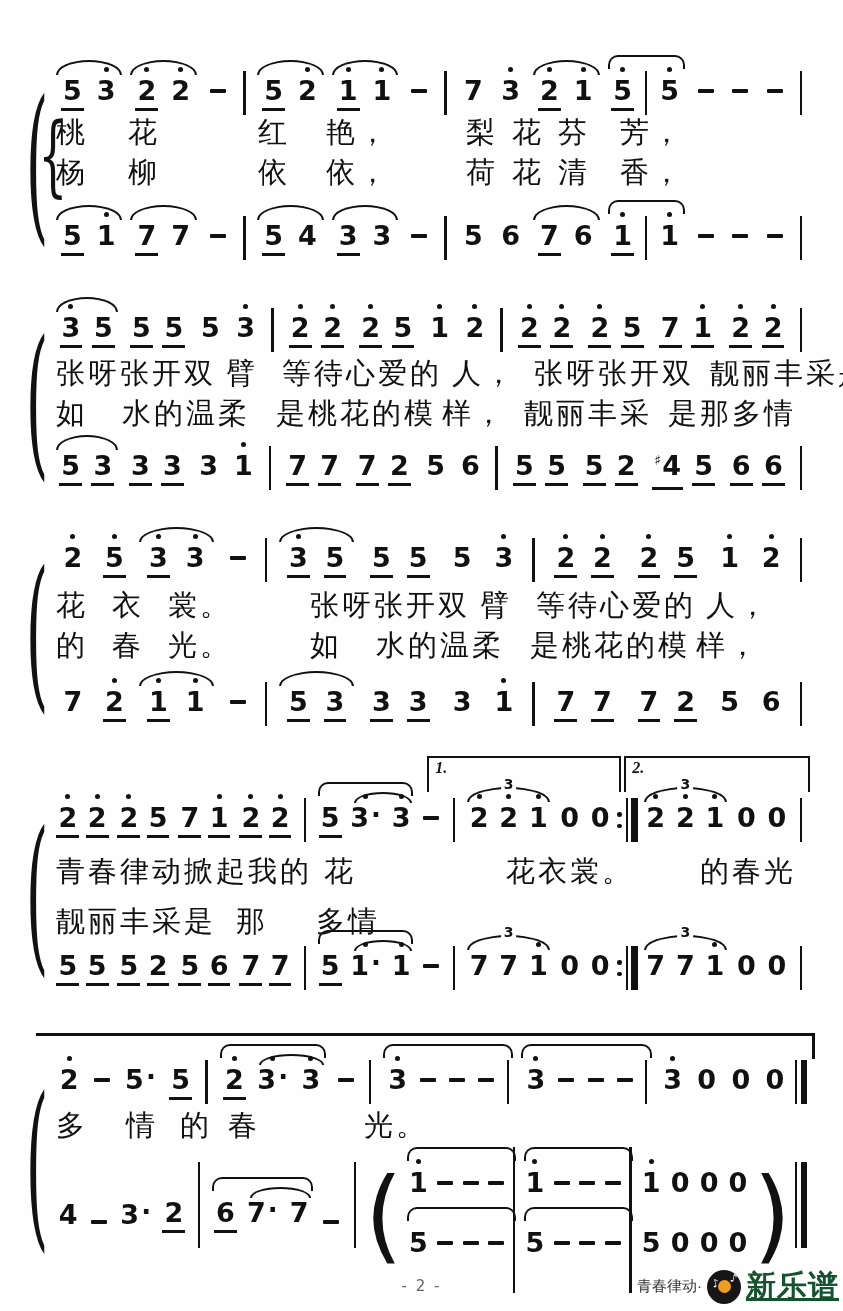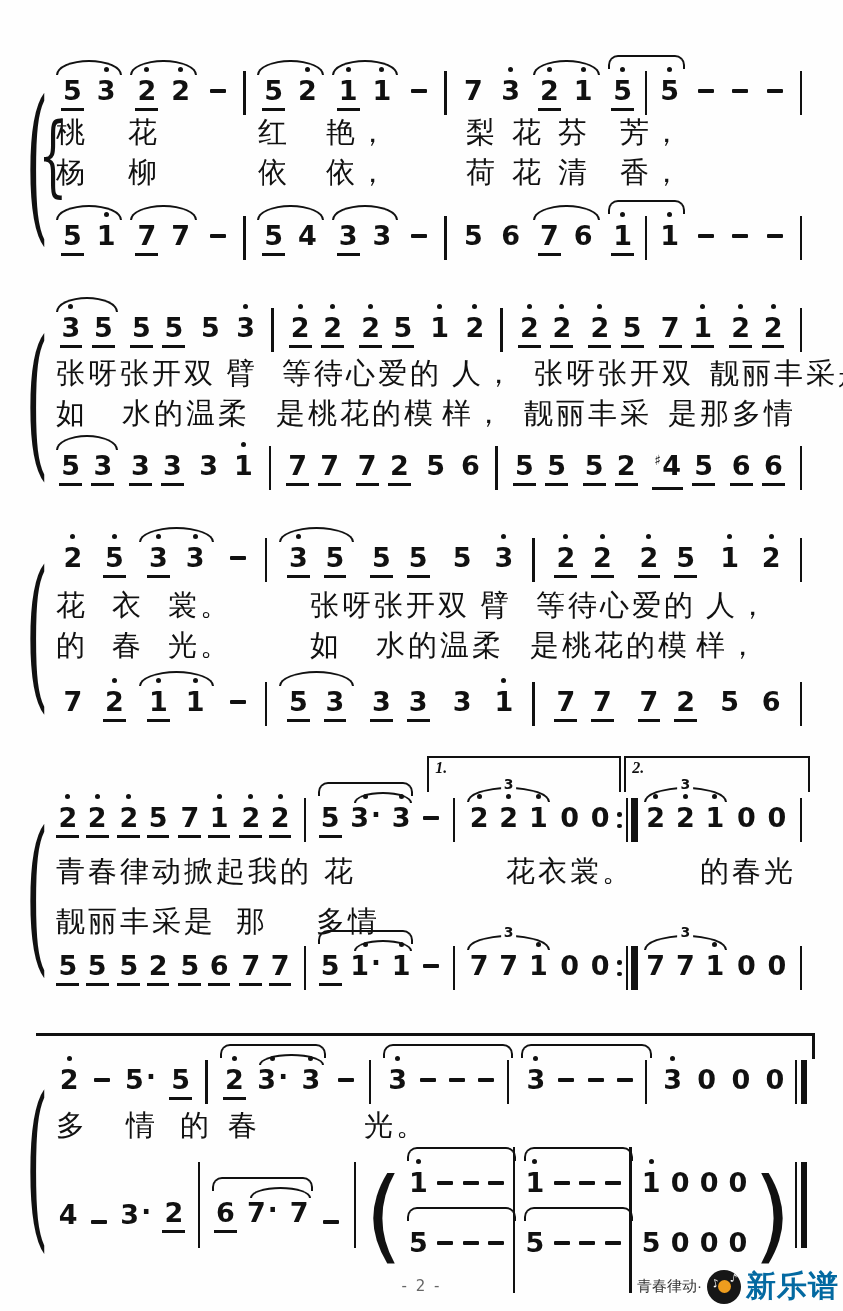--- a/index.html
+++ b/index.html
@@ -69,21 +69,21 @@
   .pagenum{position:absolute;bottom:16px;left:0;right:0;text-align:center;
            font:15px "DejaVu Sans",sans-serif;color:#666;letter-spacing:2px;}
   .brandbox{position:absolute;right:4px;bottom:4px;display:flex;align-items:center;gap:5px;}
   .fnote{font:15px "Liberation Sans",sans-serif;color:#333;}
   .disc{position:relative;width:34px;height:34px;border-radius:50%;background:#161616;flex:none;}
   .disc::after{content:"";position:absolute;left:50%;top:50%;width:13px;height:13px;margin:-6.5px;
                border-radius:50%;background:#ee9d1e;}
   .disc .nt{position:absolute;color:#fff;font-size:11px;line-height:11px;}
   .disc .n1{left:5px;top:8px;transform:rotate(-14deg);}
   .disc .n2{right:4px;top:3px;transform:rotate(10deg);}
-  .brand{font:900 30px "DejaVu Sans",sans-serif;color:#0369a1;letter-spacing:1px;}
+  .brand{font:900 30px "DejaVu Sans",sans-serif;color:#14532d;letter-spacing:1px;text-decoration:underline;}
 </style>
 </head>
 <body>
 
 <div class="page">
 
   <div class="sysbrace b1">
       <span>(</span>
     </div>
   <div class="sysbrace b2">

